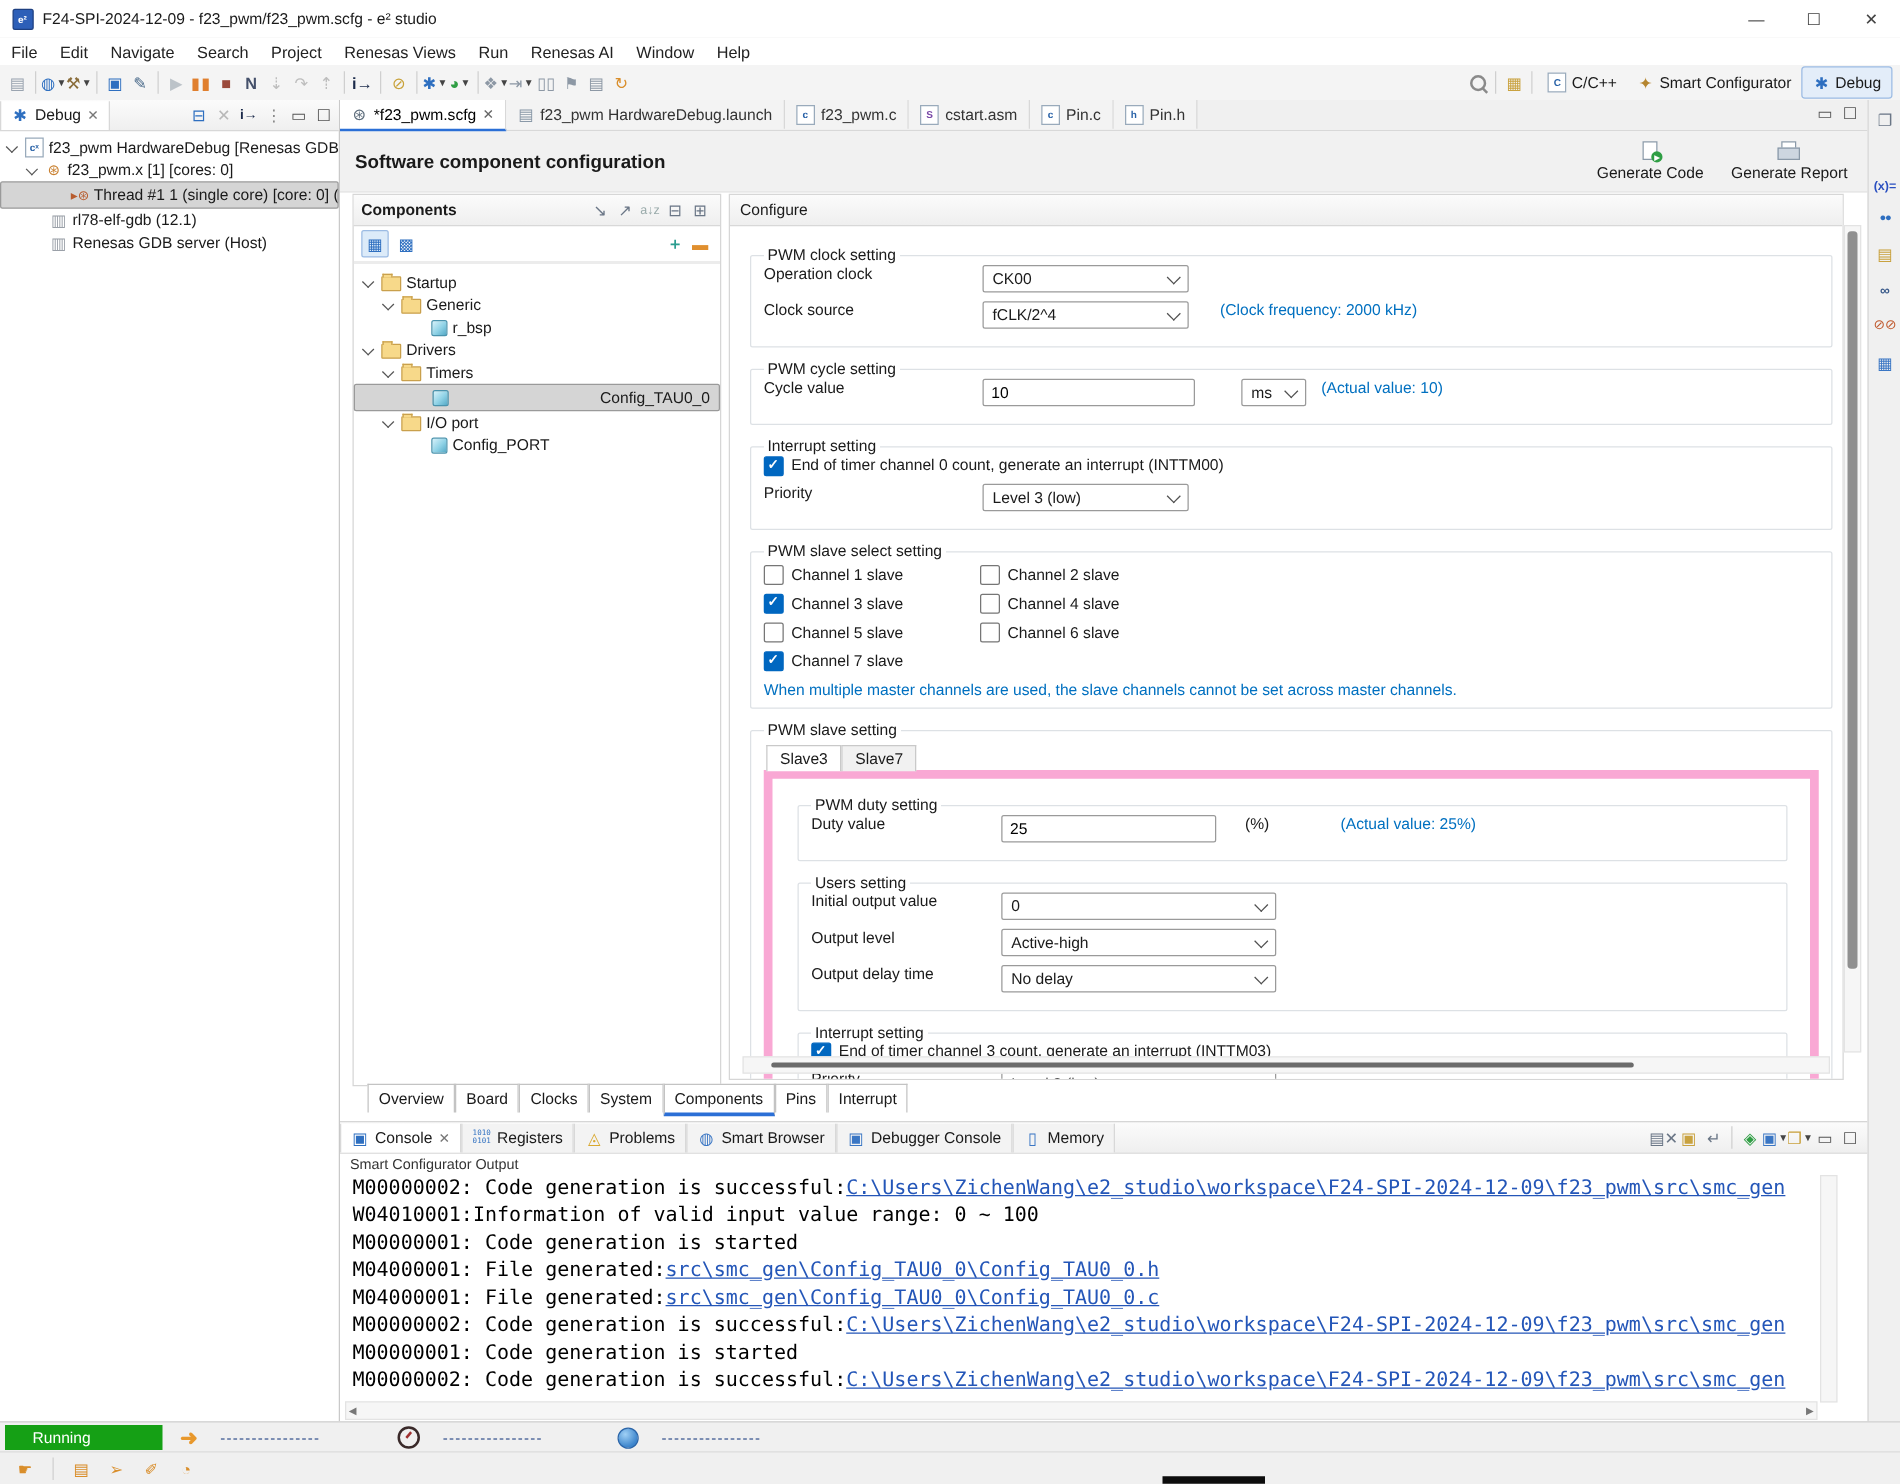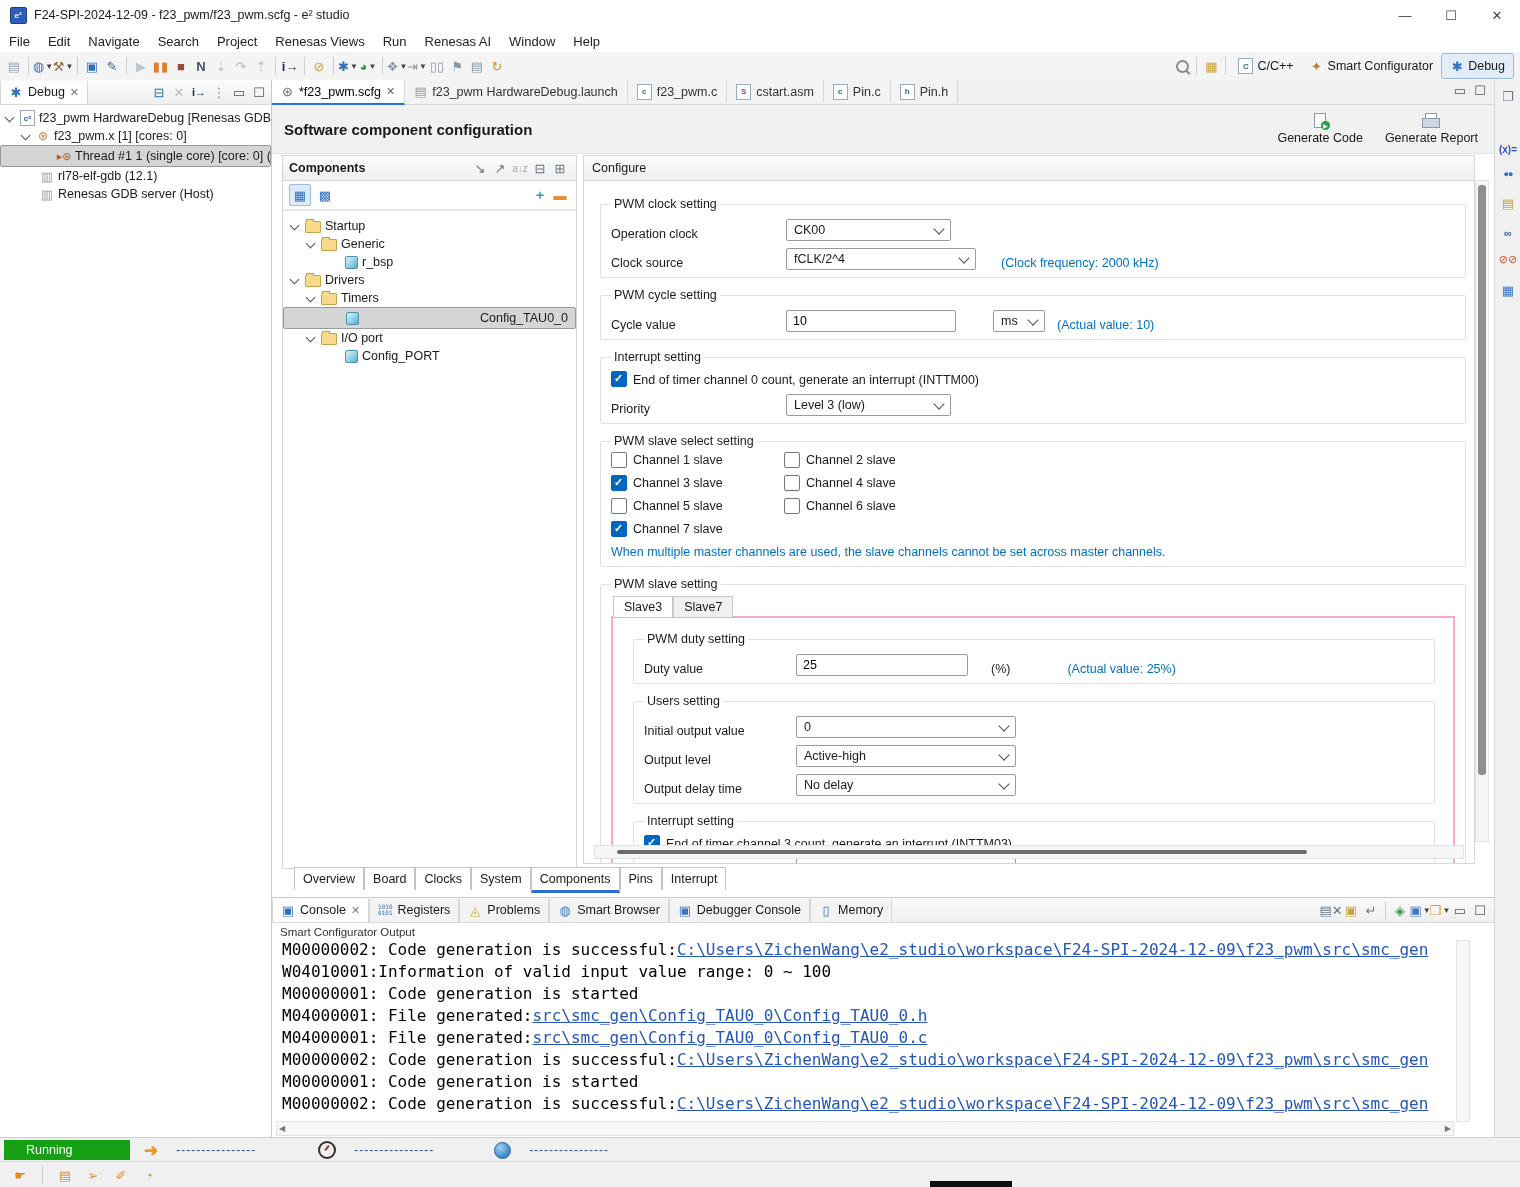--- a/index.html
+++ b/index.html
@@ -26,21 +26,21 @@
   .folder{width:14px;height:10px;background:#f7d98a;border:1px solid #c9a04c;border-radius:1px;position:relative;flex:none;margin-top:2px}
   .folder::before{content:"";position:absolute;top:-3px;left:0;width:6px;height:2px;background:#f7d98a;border:1px solid #c9a04c;border-bottom:none}
   .cube{width:11px;height:11px;background:linear-gradient(135deg,#d8f2fa 0%,#8fd2e6 55%,#55a9c6 100%);border:1px solid #4a93ad;border-radius:2px;flex:none}
   .fbadge{width:13px;height:14px;border:1px solid #9ab;background:#fff;font-size:8px;font-weight:bold;color:#2a63a8;display:inline-flex;align-items:center;justify-content:center;flex:none}
   
   .etab{display:flex;align-items:center;gap:5px;height:23px;padding:0 9px;font-size:12.5px;color:#333;
     border-right:1px solid #d8d8d8;background:#f3f3f3;white-space:nowrap}
   .etab.active{background:#fff;border-bottom:2px solid #2b6fd6;color:#000}
   fieldset{border:1px solid #dde1e5;border-radius:2px;margin:0 8px 10px 8px;padding:1px 10px 7px 10px}
   legend{font-size:12.5px;color:#1a1a1a;padding:0 3px}
-  .frow{display:flex;align-items:flex-end;min-height:29px;font-size:12.5px}
+  .frow{display:flex;align-items:flex-start;min-height:29px;font-size:12.5px}
   .lab{width:175px;flex:none}
   .sel{display:flex;align-items:center;justify-content:space-between;border:1px solid #9a9a9a;border-radius:2px;background:#fff;height:22px;padding:0 7px;font-size:12.5px;box-sizing:border-box}
   .chev{width:7px;height:7px;border-right:1.5px solid #505050;border-bottom:1.5px solid #505050;transform:rotate(45deg);margin-top:-3px;flex:none}
   .inp{border:1px solid #9a9a9a;border-radius:2px;height:22px;padding:0 6px;font-size:12.5px;font-family:"Liberation Sans",sans-serif;box-sizing:border-box}
   .note{color:#0070c0;font-size:12.5px}
   .cb{position:relative;width:14px;height:14px;border:1px solid #767676;border-radius:2px;background:#fff;flex:none;margin-right:6px}
   .cb.checked{background:#0067c0;border-color:#0067c0}
   .cb.checked::after{content:"✓";position:absolute;left:2px;top:-1px;color:#fff;font-size:11px;font-weight:bold;line-height:14px}
   .btab{display:flex;align-items:center;height:22px;padding:0 8px;font-size:12.5px;border:1px solid #c3c3c3;border-bottom:none;background:#fff;white-space:nowrap}
   .btab.active{border-bottom:3px solid #2b6fd6}
@@ -294,21 +294,21 @@
         <legend>PWM clock setting</legend>
         <div class="frow">
           <span class="lab">Operation clock</span>
           <span class="sel" style="width:165px">
             <span>CK00</span>
               <span class="chev"></span>
           </span>
         </div>
         <div class="frow">
           <span class="lab">Clock source</span>
-          <span class="sel" style="width:190px">
+          <span class="sel" style="width:165px">
             <span>fCLK/2^4</span>
               <span class="chev"></span>
           </span>
           <span class="note" style="margin-left:25px">(Clock frequency: 2000 kHz)</span>
         </div>
       </fieldset>
 
       <fieldset>
         <legend>PWM cycle setting</legend>
         <div class="frow">
@@ -375,21 +375,21 @@
       <fieldset>
         <legend>PWM slave setting</legend>
         <div style="display:flex;margin:4px 0 0 2px">
           <span class="stab active">
               <span>Slave3</span>
             </span>
           <span class="stab">
               <span>Slave7</span>
             </span>
         </div>
-        <div style="border:2px solid #f9a8d4;margin-top:-1px;background:#fff;padding:14px 10px 10px 12px">
+        <div style="border:7px solid #f9a8d4;margin-top:-1px;background:#fff;padding:14px 10px 10px 12px">
 
           <fieldset>
             <legend>PWM duty setting</legend>
             <div class="frow">
               <span class="lab" style="width:152px">Duty value</span>
               <input class="inp" style="width: 172px;" value="25">
               <span style="margin-left:23px">(%)</span>
               <span class="note" style="margin-left:57px">(Actual value: 25%)</span>
             </div>
           </fieldset>

